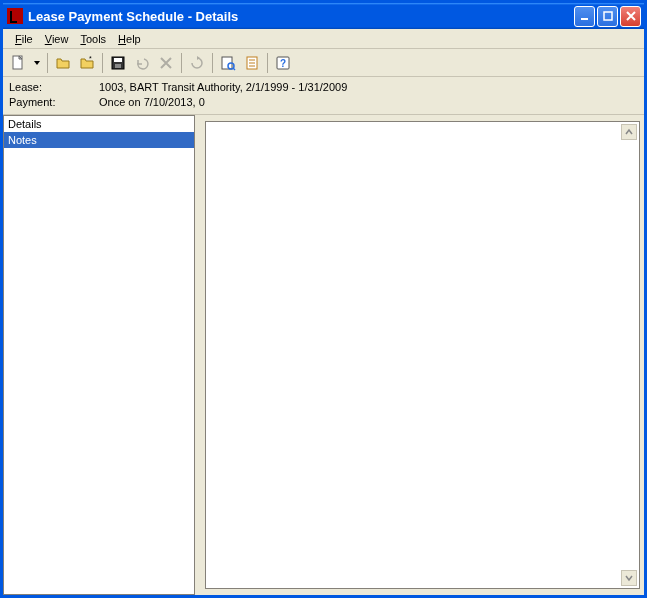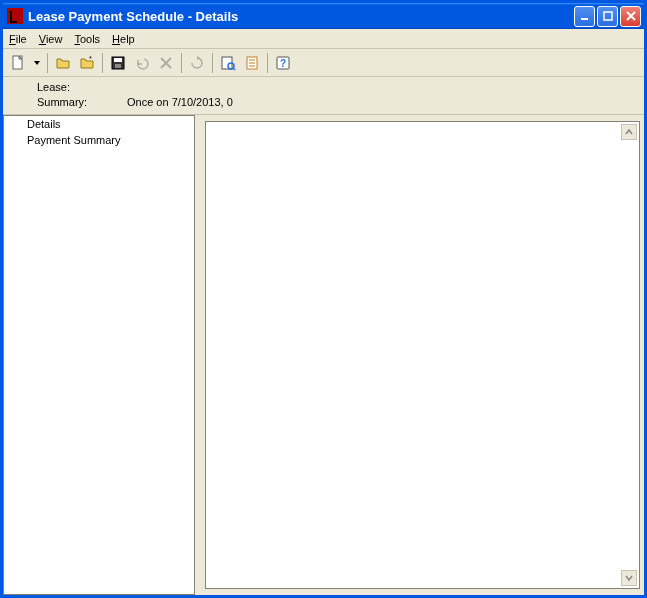--- a/index.html
+++ b/index.html
@@ -56,21 +56,21 @@
   font-family:Arial; font-size:13px; font-weight:bold;
 }
 .win-btn.min, .win-btn.max { background:linear-gradient(to bottom,#4f8fef,#2a6fe0); color:#fff; }
 .win-btn.close { background:linear-gradient(to bottom,#f08078,#d64030); color:#fff; }
 .win-btn svg { width:12px; height:12px; }
 .menubar {
   height:20px;
   background:#ece9d8;
   border-bottom:1px solid #c8c4b4;
   display:flex; align-items:center;
-  padding:0 0;
+  padding:0 6px;
 }
 .menu-item {
   padding:2px 6px;
   cursor:default;
   color:#000;
 }
 .menu-item .mn-underline { text-decoration:underline; }
 .toolbar {
   height:28px;
   background:#ece9d8;
@@ -90,40 +90,39 @@
   margin:0 2px;
 }
 .info-panel {
   background:#ece9d8;
   padding:3px 6px 4px 6px;
   border-bottom:1px solid #c8c4b4;
   font-size:11px;
   color:#000;
 }
 .info-row { display:flex; line-height:15px; }
-.info-label { width:90px;margin-left:28px; }
+.info-label { width:90px; }
 .workarea {
   flex:1;
   display:flex;
   background:#ece9d8;
 }
 .sidebar {
   width:192px;
   background:#fff;
   border:1px solid #848078;
   border-right:1px solid #848078;
   margin:0;
 }
 .side-item {
   padding:1px 4px;
   line-height:14px;
   color:#000;
   cursor:default;
   white-space:nowrap;
-  margin-left:19px;
 }
 .side-item.selected {
   background:#316ac5;
   color:#fff;
 }
 .content {
   flex:1;
   margin:0 0 0 4px;
   display:flex;
 }
@@ -256,31 +255,32 @@
       <svg width="16" height="16">
           <rect x="2" y="2" width="12" height="12" rx="1" fill="#fff" stroke="#555"></rect>
           <text x="8" y="12" text-anchor="middle" font-size="10" font-weight="bold" fill="#2a6fe0">?</text>
         </svg>
     </div>
   </div>
 
   <div class="info-panel">
     <div class="info-row">
       <span class="info-label">Lease:</span>
+      <span>1003, BART Transit Authority, 2/1/1999 - 1/31/2009</span>
     </div>
     <div class="info-row">
-      <span class="info-label">Summary:</span>
+      <span class="info-label">Payment:</span>
       <span>Once on 7/10/2013, 0</span>
     </div>
   </div>
 
   <div class="workarea">
     <div class="sidebar">
       <div class="side-item">Details</div>
-      <div class="side-item">Payment Summary</div>
+      <div class="side-item selected">Notes</div>
     </div>
     <div class="content">
       <div class="editor-frame">
         <div class="editor">
           <div class="scroll-up">
             <svg width="8" height="8">
                 <path d="M1 6 L4 2 L7 6" fill="none" stroke="#888" stroke-width="1.5"></path>
               </svg>
           </div>
           <div class="scroll-down">

